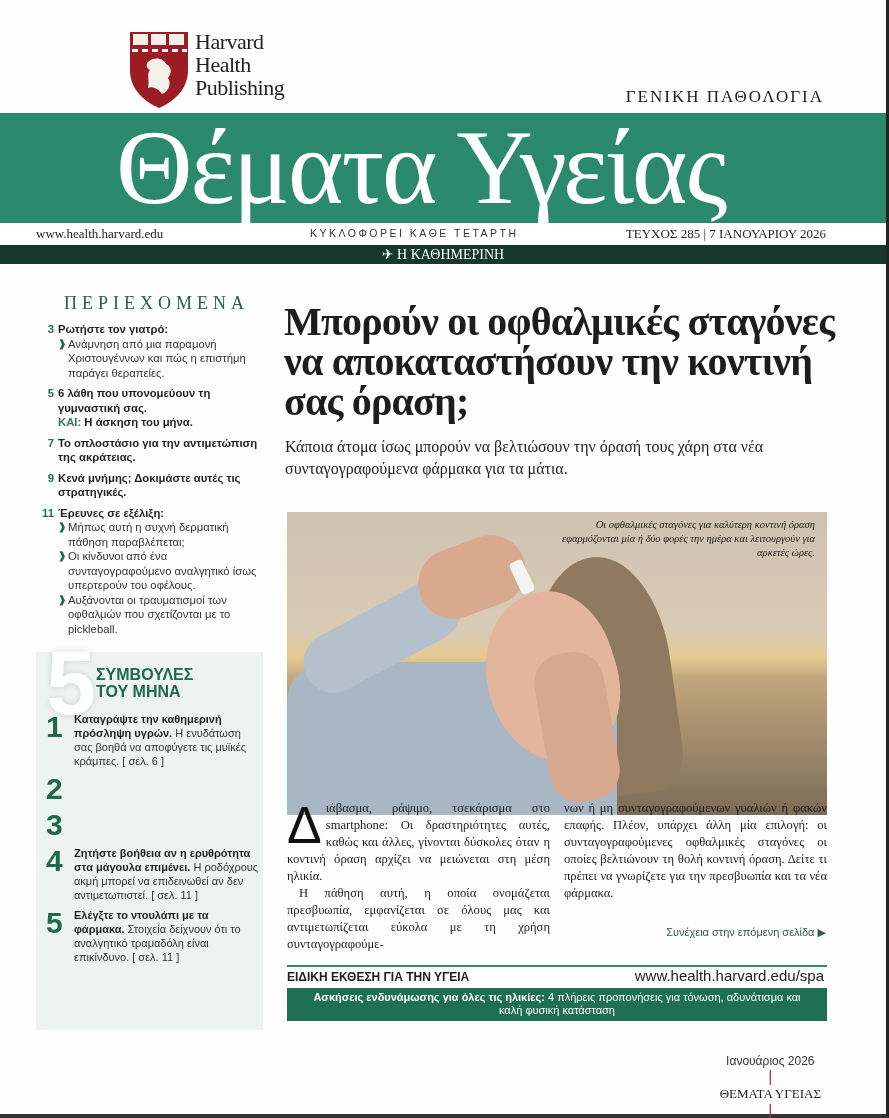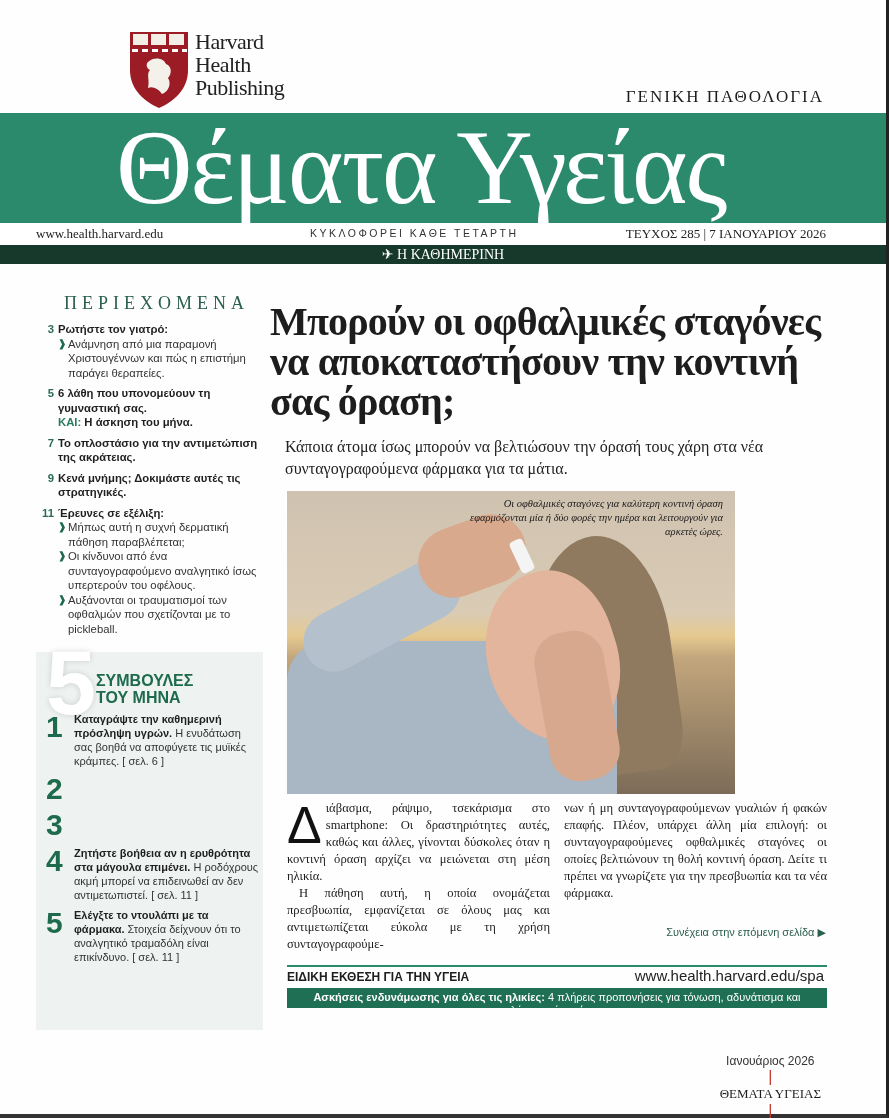--- a/index.html
+++ b/index.html
@@ -34,51 +34,51 @@
   .toc-head-text { flex: 1; }
   .toc-kai { color: #2a7a5e; }
   .toc-sub { display: flex; margin-left: 22px; color: #333; }
   .bullet { width: 10px; color: #1d6a4d; font-weight: bold; flex-shrink: 0; font-size: 10px; }
   .toc-sub-text { flex: 1; }
   .toc-plain { margin-left: 22px; }
 
   
   .tips { position: absolute; left: 36px; top: 652px; width: 227px; height: 378px; background: #eef3f2; }
   .tips-big5 { position: absolute; left: 10px; top: -14px; font-size: 90px; font-weight: bold; color: #ffffff; line-height: 90px; text-shadow: 0 0 6px rgba(0,0,0,0.15); }
-  .tips-title { position: absolute; left: 60px; top: 20px; font-size: 16px; font-weight: bold; line-height: 17px; color: #1d6a4d; }
+  .tips-title { position: absolute; left: 60px; top: 14px; font-size: 16px; font-weight: bold; line-height: 17px; color: #1d6a4d; }
   .tips-list { position: absolute; left: 10px; top: 60px; width: 214px; }
   .tip { display: flex; margin-bottom: 6px; font-size: 11px; line-height: 14px; color: #333; }
   .tip-num { width: 28px; font-size: 30px; font-weight: bold; color: #1d6a4d; line-height: 30px; flex-shrink: 0; }
   .tip-body b { color: #1f1f1f; }
 
   
-  .headline { position: absolute; left: 270px; top: 302px; width: 560px; font-family: "Liberation Serif", serif; font-size: 40px; line-height: 40px; color: #1d1d1d; letter-spacing: -0.8px; }
+  .headline { position: absolute; left: 284px; top: 302px; width: 560px; font-family: "Liberation Serif", serif; font-size: 40px; line-height: 40px; color: #1d1d1d; letter-spacing: -0.8px; }
   .dek { position: absolute; left: 285px; top: 436px; width: 500px; font-family: "Liberation Serif", serif; font-size: 16px; line-height: 22px; color: #222; }
 
-  .photo { position: absolute; left: 287px; top: 491px; width: 448px; height: 303px; overflow: hidden;
+  .photo { position: absolute; left: 287px; top: 512px; width: 540px; height: 303px; overflow: hidden;
            background: linear-gradient(180deg, #cfc2b0 0%, #d9cbb4 40%, #e6c98f 48%, #c2a67c 55%, #7c6b58 100%); }
   .photo-shirt { position: absolute; left: 0; top: 150px; width: 330px; height: 160px; background: #a9b6c3; border-radius: 40px 60px 0 0; }
   .photo-arm { position: absolute; left: 10px; top: 95px; width: 170px; height: 60px; background: #b4c0cc; transform: rotate(-28deg); border-radius: 30px; }
   .photo-hand { position: absolute; left: 130px; top: 30px; width: 110px; height: 70px; background: #d9a98d; border-radius: 40px; transform: rotate(-20deg); }
   .photo-face { position: absolute; left: 200px; top: 80px; width: 130px; height: 170px; background: #e2b59c; border-radius: 55% 45% 50% 50%; transform: rotate(-18deg); }
   .photo-hair { position: absolute; left: 245px; top: 45px; width: 140px; height: 240px; background: #8f7a60; border-radius: 60% 50% 20% 30%; transform: rotate(-8deg); z-index: 0; }
   .photo-hand2 { position: absolute; left: 255px; top: 140px; width: 70px; height: 150px; background: #d8a88e; border-radius: 30px; transform: rotate(-10deg); }
   .photo-bottle { position: absolute; left: 228px; top: 48px; width: 14px; height: 34px; background: #f4f4f4; border-radius: 4px; transform: rotate(-25deg); }
   .caption { position: absolute; right: 12px; top: 6px; width: 260px; text-align: right; font-family: "Liberation Serif", serif; font-style: italic; font-size: 10.5px; line-height: 14px; color: #1a1a1a; }
 
   .body-cols { position: absolute; left: 287px; top: 800px; width: 540px; display: flex; justify-content: space-between; font-family: "Liberation Serif", serif; font-size: 12.6px; line-height: 17px; color: #1c1c1c; }
   .col { width: 263px; text-align: justify; }
   .dropcap { float: left; font-family: "Liberation Sans", sans-serif; font-size: 52px; line-height: 44px; margin: 3px 4px 0 0; color: #111; }
   .indent { text-indent: 12px; }
   .continue { position: absolute; right: 60px; top: 926px; font-size: 11px; color: #2a5f4c; }
 
   .report-rule { position: absolute; left: 287px; top: 965px; width: 540px; height: 2px; background: #2b8a6c; }
   .report-label { position: absolute; left: 287px; top: 970px; font-size: 12px; font-weight: bold; color: #1d1d1d; }
   .report-url { position: absolute; right: 62px; top: 967px; font-size: 15px; color: #222; }
-  .report-box { position: absolute; left: 287px; top: 988px; width: 540px; height: 20px; background: #1f6f55; color: #fff; font-size: 11px; line-height: 13px; padding: 3px 17px; text-align: center; }
+  .report-box { position: absolute; left: 287px; top: 988px; width: 540px; height: 33px; background: #1f6f55; color: #fff; font-size: 11px; line-height: 13px; padding: 3px 17px; text-align: center; }
   .report-box b { font-weight: bold; }
 
   
   .footer { position: absolute; right: 65px; top: 1054px; display: flex; align-items: center; font-size: 12px; color: #333; flex-direction: column; }
   .footer .sep { color: #c23a2e; font-size: 16px; margin: 0 5px; }
   .footer .ft-title { font-family: "Liberation Serif", serif; font-size: 13px; color: #1d1d1d; }
   .mini-shield { width: 16px; height: 20px; }
   .mini-logo-text { font-family: "Liberation Serif", serif; font-size: 6px; line-height: 6.5px; margin-left: 2px; color: #222; }
   .page-no { font-family: "Liberation Serif", serif; font-weight: bold; font-size: 14px; margin-left: 14px; color: #1d1d1d; }
 </style>

